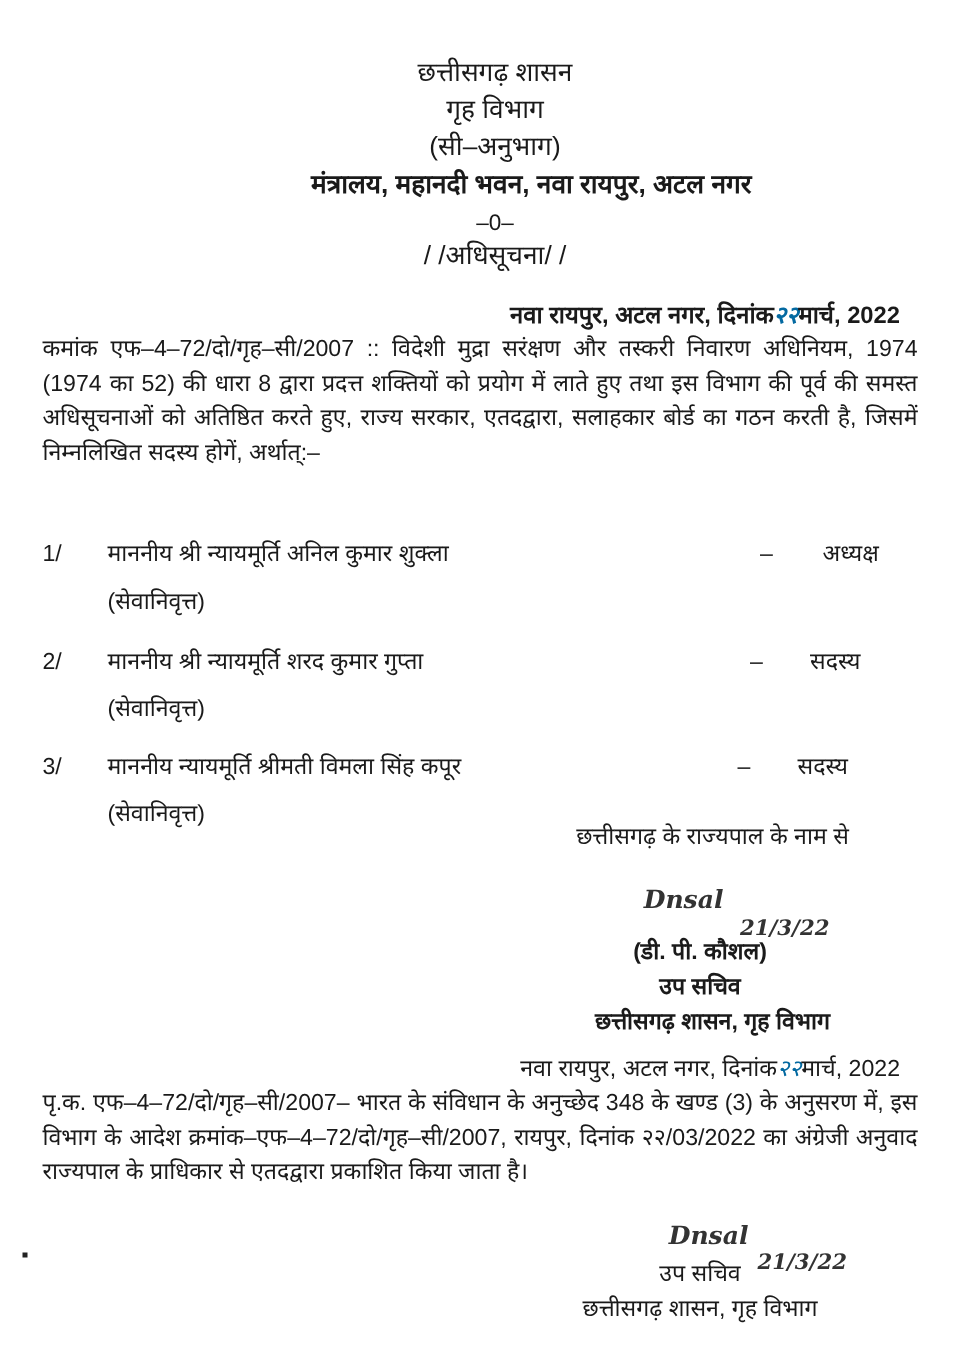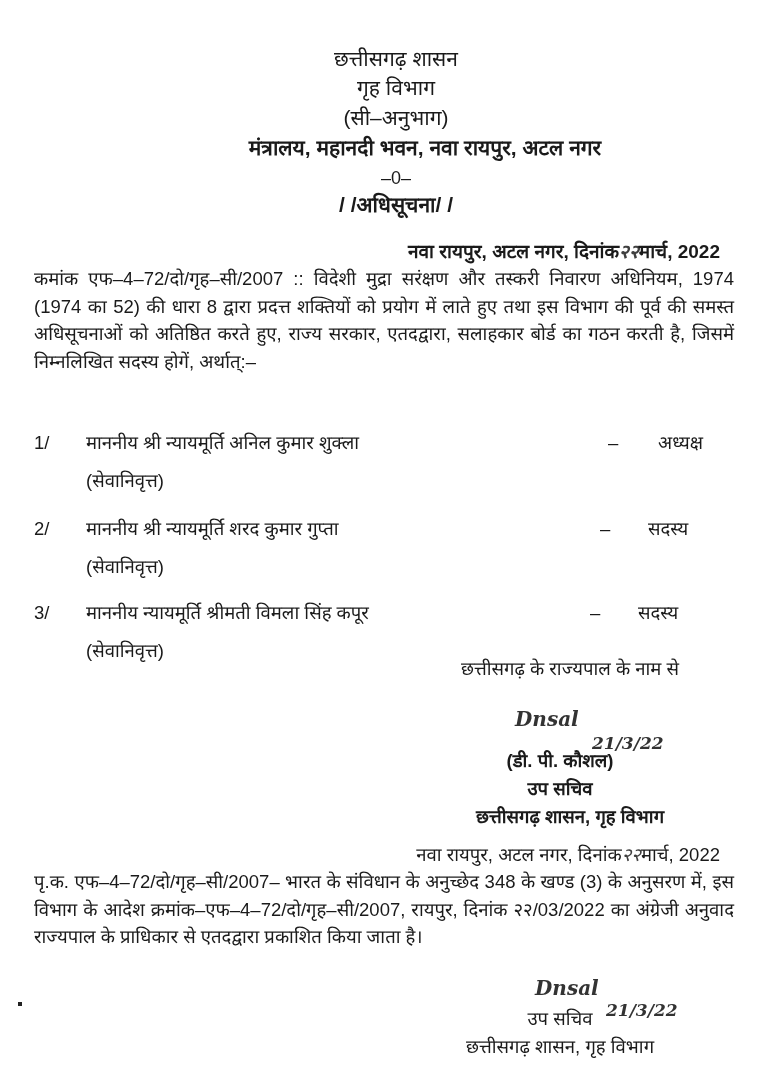--- a/index.html
+++ b/index.html
@@ -9,40 +9,40 @@
     color:#1a1a1a;
   }
   .abs { position:absolute; }
   .center { left:0; width:728px; text-align:center;margin-left:32px; }
   .hdr { font-size:21px; line-height:26px; }
   .hdr.bold { font-weight:bold; }
   .para {
     left:34px; width:700px; font-size:18.5px; line-height:27.5px;
     text-align:justify; text-align-last:left;
   }
-  .hand { font-family:"DejaVu Serif", serif; font-style:italic; color:#404040; }
+  .hand { font-family:"DejaVu Serif", serif; font-style:italic; color:#0369a1; }
   .item { left:34px; width:700px; font-size:18.5px; line-height:26px; }
   .item .num { position:absolute; left:0; top:0; }
   .item .name { position:absolute; left:52px; top:0; white-space:nowrap; }
   .item .sub  { position:absolute; left:52px; top:38px; white-space:nowrap; }
   .item .dash { position:absolute; top:0; }
   .item .role { position:absolute; top:0; }
   .sigblock { font-size:18.5px; line-height:28px; text-align:center; }
   .sig-scrawl { font-family:"DejaVu Serif", serif; font-style:italic; font-size:20px; color:#333;font-weight:bold; }
   .dot { width:4px; height:4px; background:#222; }
 </style>
 </head>
 <body>
 
 <div class="abs center hdr" style="top:46px;">छत्तीसगढ़ शासन</div>
 <div class="abs center hdr" style="top:75px;">गृह विभाग</div>
 <div class="abs center hdr" style="top:105px;">(सी–अनुभाग)</div>
 <div class="abs center hdr bold" style="top:135px;padding-left:29px;">मंत्रालय, महानदी भवन, नवा रायपुर, अटल नगर</div>
 <div class="abs center hdr" style="top:165px; font-size:18px;">–0–</div>
-<div class="abs center hdr" style="top:192px;font-weight:bold;">/ /अधिसूचना/ /</div>
+<div class="abs center hdr" style="top:192px;">/ /अधिसूचना/ /</div>
 
 <div class="abs" style="top:238px; right:58px; font-size:19px; font-weight:bold; white-space:nowrap;">
   <span>नवा रायपुर, अटल नगर, दिनांक</span><span class="hand">२२</span><span>मार्च, 2022</span>
 </div>
 
 <div class="abs para" style="top:265px;">कमांक एफ–4–72/दो/गृह–सी/2007 :: विदेशी मुद्रा सरंक्षण और तस्करी निवारण अधिनियम, 1974 (1974 का 52) की धारा 8 द्वारा प्रदत्त शक्तियों को प्रयोग में लाते हुए तथा इस विभाग की पूर्व की समस्त अधिसूचनाओं को अतिष्ठित करते हुए, राज्य सरकार, एतदद्वारा, सलाहकार बोर्ड का गठन करती है, जिसमें निम्नलिखित सदस्य होगें, अर्थात्:–</div>
 
 <div class="abs item" style="top:430px;">
   <span class="num">1/</span>
   <span class="name">माननीय श्री न्यायमूर्ति अनिल कुमार शुक्ला</span>

